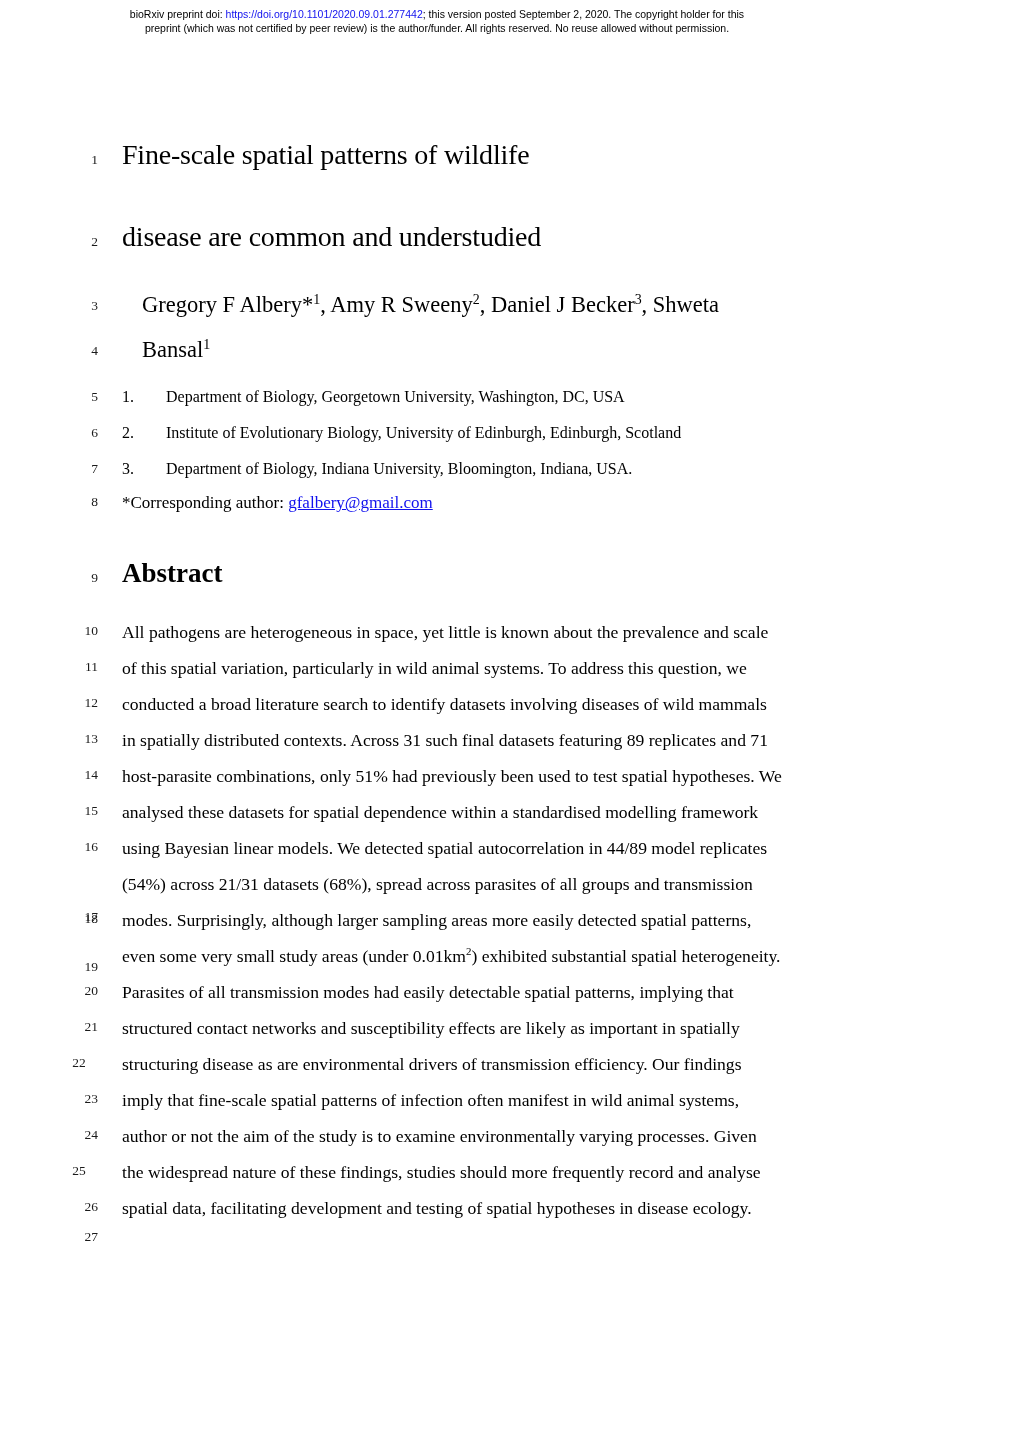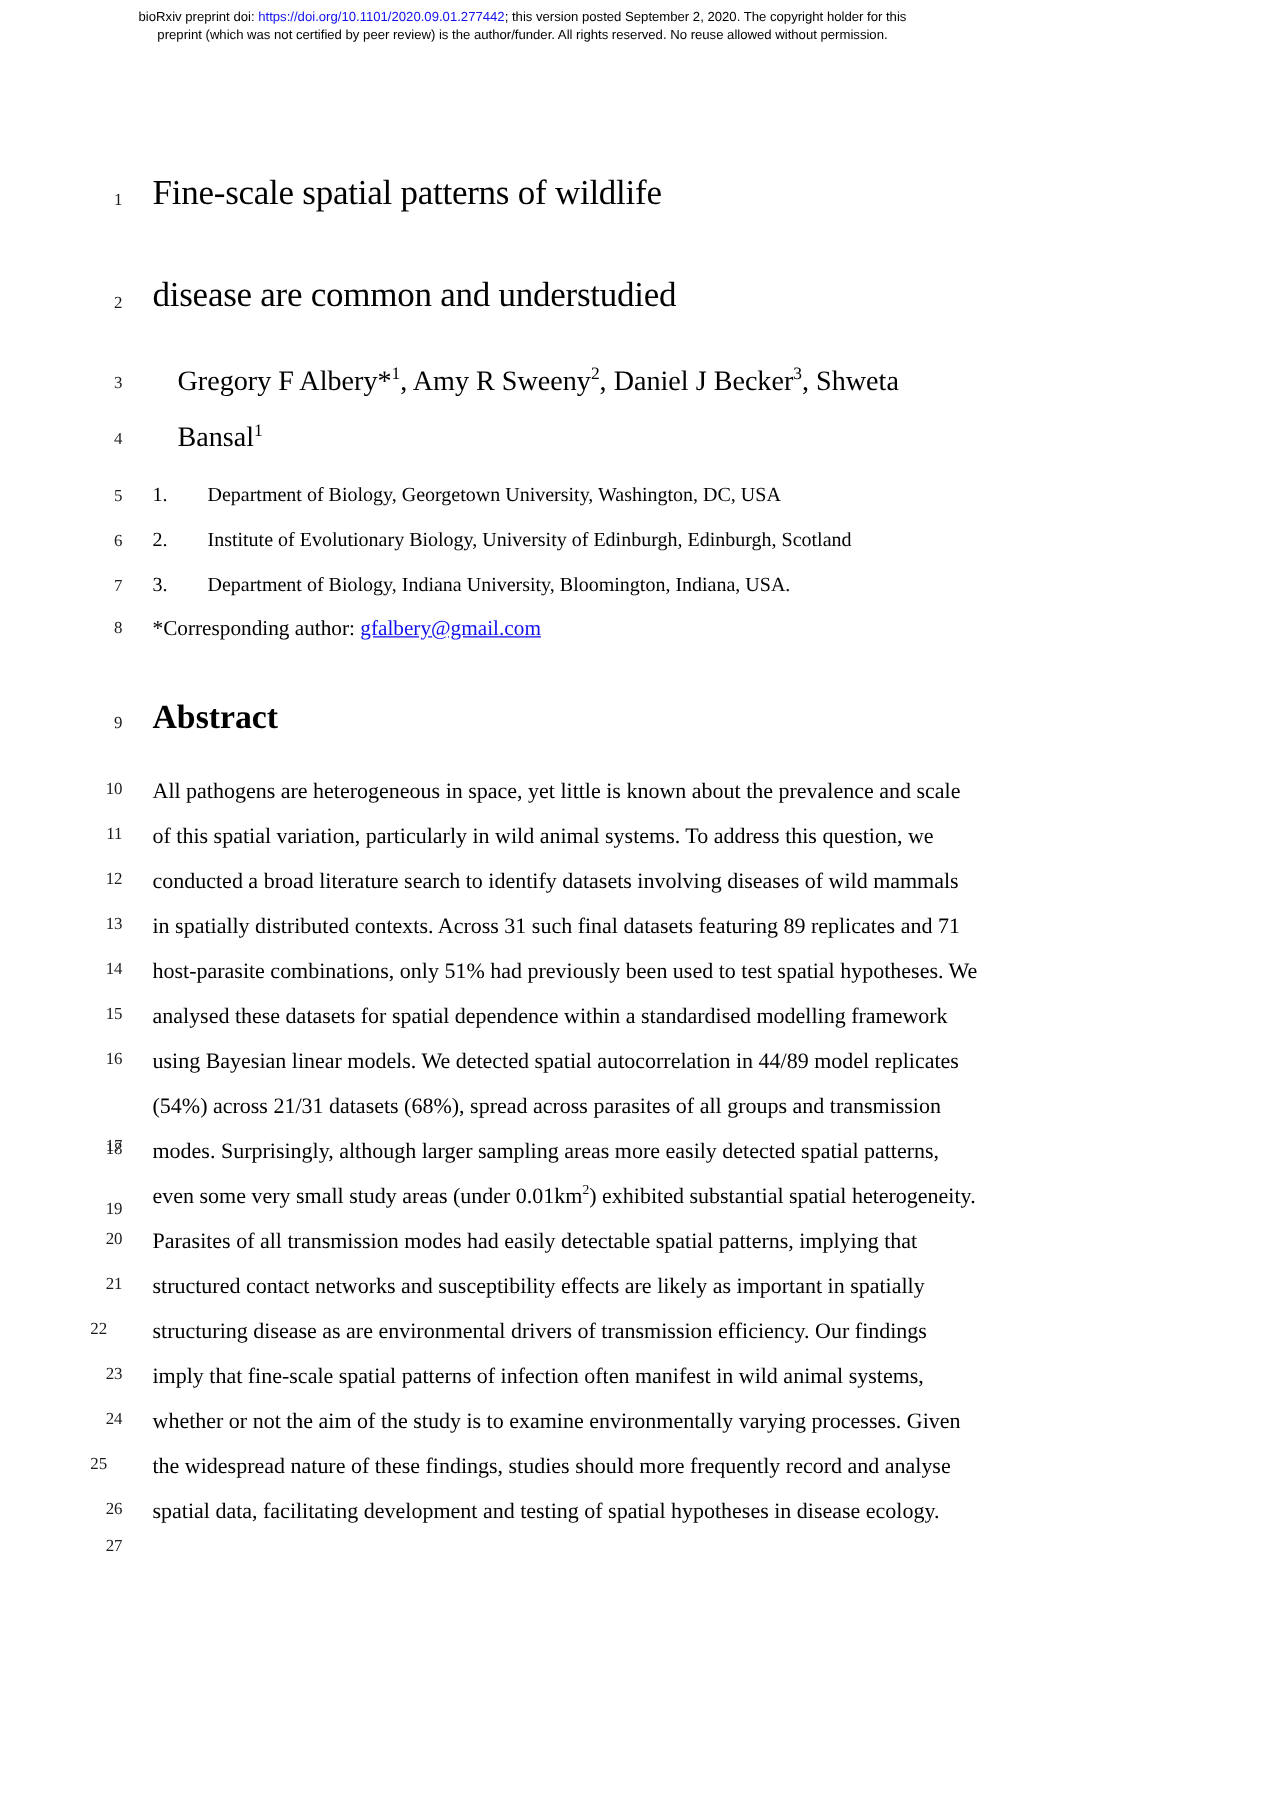--- a/index.html
+++ b/index.html
@@ -20,20 +20,21 @@
   #banner {
     position: absolute;
     left: 0;
     top: 8px;
     width: 836px;
     text-align: center;
     font-family: "Liberation Sans", "DejaVu Sans", sans-serif;
     font-size: 10.5px;
     line-height: 13.5px;
     color: #000000;
+    padding-left: 19px;
   }
   #banner .doi-link {
     color: #1111ee;
     text-decoration: none;
   }
 
   
   #page {
     position: absolute;
     left: 0;
@@ -240,21 +241,21 @@
   <div class="row" style="top:1053px;">
     <div class="lineno" style="top:2px;text-align:center;">22</div>
     <div class="content body-line">structuring disease as are environmental drivers of transmission efficiency. Our findings</div>
   </div>
   <div class="row" style="top:1089px;">
     <div class="lineno" style="top:2px;">23</div>
     <div class="content body-line">imply that fine-scale spatial patterns of infection often manifest in wild animal systems,</div>
   </div>
   <div class="row" style="top:1125px;">
     <div class="lineno" style="top:2px;">24</div>
-    <div class="content body-line">whether or not the aim of the study is to examine environmentally varying processes. Given</div>
+    <div class="content body-line">author or not the aim of the study is to examine environmentally varying processes. Given</div>
   </div>
   <div class="row" style="top:1161px;">
     <div class="lineno" style="top:2px;text-align:center;">25</div>
     <div class="content body-line">the widespread nature of these findings, studies should more frequently record and analyse</div>
   </div>
   <div class="row" style="top:1197px;">
     <div class="lineno" style="top:2px;">26</div>
     <div class="content body-line">spatial data, facilitating development and testing of spatial hypotheses in disease ecology.</div>
   </div>
   <div class="row" style="top:1227px;">

